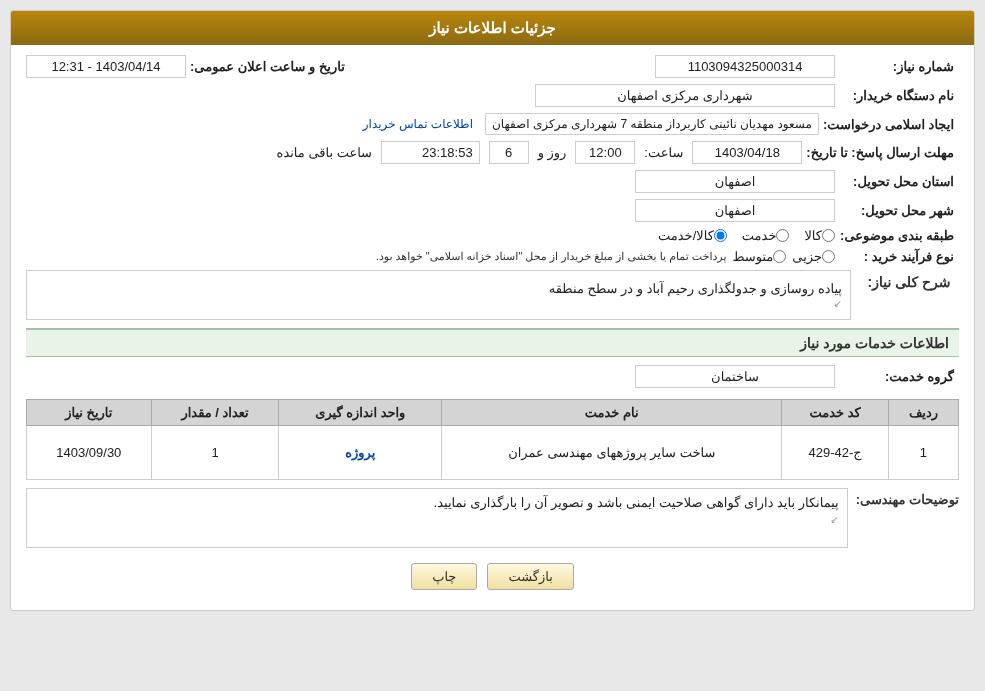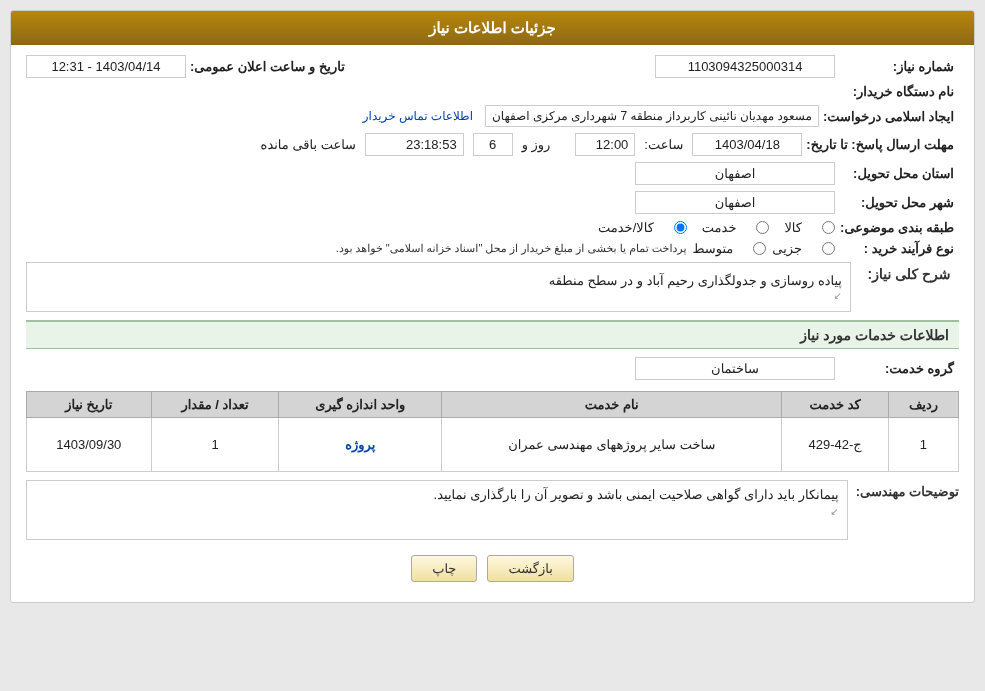--- a/index.html
+++ b/index.html
@@ -90,21 +90,21 @@
 
     .radio-group {
       display: flex;
       gap: 15px;
       align-items: center;
     }
 
     .radio-item {
       display: flex;
       align-items: center;
-      gap: 20px;
+      gap: 0;
     }
 
     .process-row {
       display: flex;
       align-items: center;
       gap: 6px;
       flex-wrap: wrap;
     }
 
     .note-text {
@@ -222,33 +222,34 @@
       <div class="row-line">
         <span class="label-cell">شماره نیاز:</span>
         <span class="value-box value-box-medium" style="text-align:center;">1103094325000314</span>
         <span class="flex-spacer"></span>
         <span class="label-cell" style="min-width:auto; margin-right:15px;">تاریخ و ساعت اعلان عمومی:</span>
         <span class="value-box" style="min-width:160px; text-align:center;">1403/04/14 - 12:31</span>
       </div>
 
       <div class="row-line">
         <span class="label-cell">نام دستگاه خریدار:</span>
+        <span class="value-box value-box-wide" style="text-align:center; min-width:300px;">شهرداری مرکزی اصفهان</span>
       </div>
 
       <div class="row-line">
         <span class="label-cell">ایجاد اسلامی درخواست:</span>
         <span class="value-box" style="min-width:320px; font-size:12px;">مسعود مهدیان نائینی کاربرداز منطقه 7 شهرداری مرکزی اصفهان</span>
         <a class="link-blue" style="margin-right:8px; font-size:12px;">اطلاعات تماس خریدار</a>
       </div>
 
       <div class="row-line">
         <span class="label-cell">مهلت ارسال پاسخ: تا تاریخ:</span>
         <span class="value-box" style="min-width:110px; text-align:center;">1403/04/18</span>
         <span style="margin: 0 5px;">ساعت:</span>
-        <span class="value-box" style="min-width:60px; margin-left:16px;">12:00</span>
+        <span class="value-box" style="min-width:60px; text-align:center;">12:00</span>
         <span style="margin: 0 5px;">روز و</span>
         <span class="value-box" style="min-width:40px; text-align:center;">6</span>
         <span class="value-box" style="min-width:80px; text-align:left; margin-right:5px;padding-left:40px;">23:18:53</span>
         <span style="margin-right:5px;">ساعت باقی مانده</span>
       </div>
 
       <div class="row-line">
         <span class="label-cell">استان محل تحویل:</span>
         <span class="value-box" style="min-width:200px; text-align:center;">اصفهان</span>
       </div>

